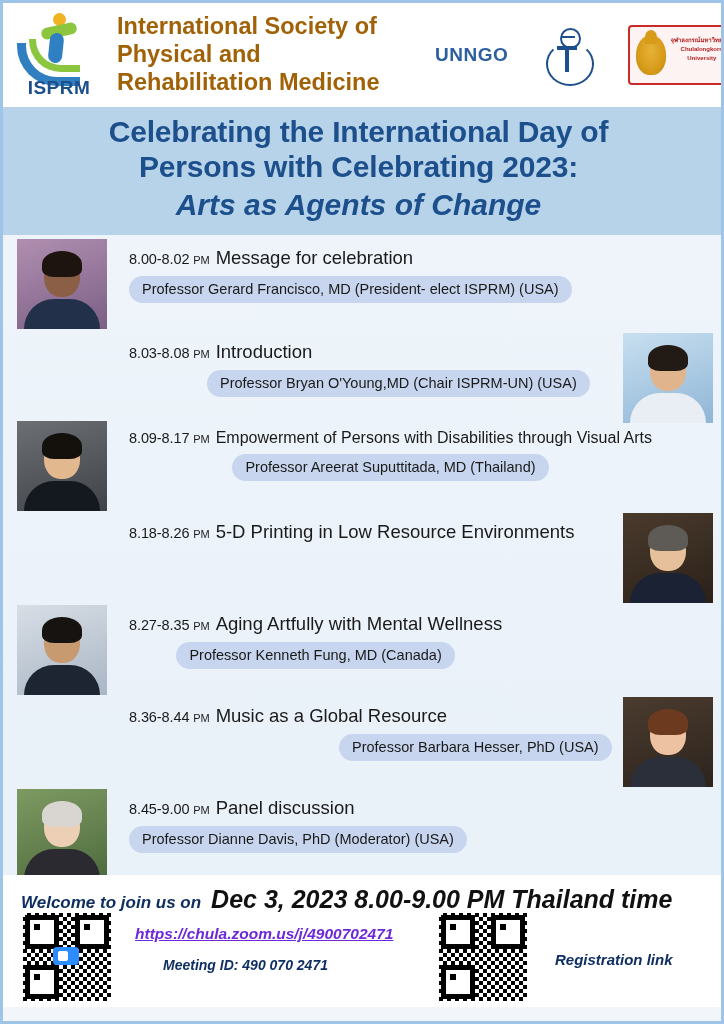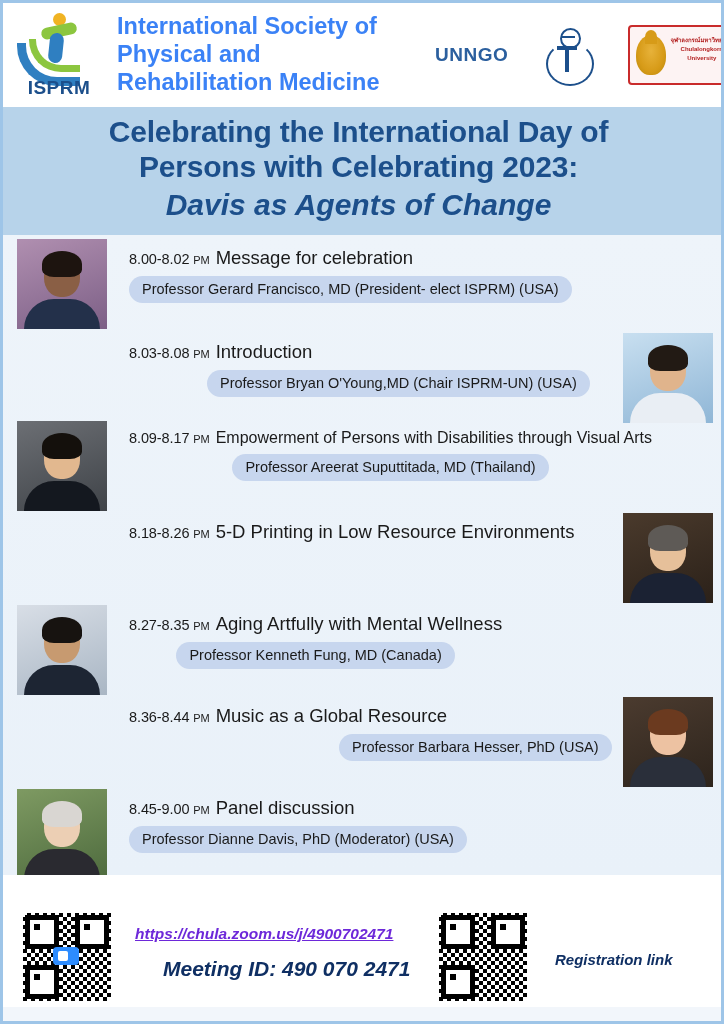--- a/index.html
+++ b/index.html
@@ -105,21 +105,21 @@
     width: 92px;
     text-align: center;
     font-size: 19px;
     font-weight: bold;
     color: #1c4f8b;
     letter-spacing: 0.5px;
   }
 
   .society-name {
     margin-left: 12px;
-    color: #3b82f6;
+    color: #a16207;
     font-size: 23.5px;
     font-weight: bold;
     line-height: 1.18;
     max-width: 290px;
     flex: 0 0 auto;
   }
 
   .unngo {
     margin-left: 28px;
     color: #2b5f9e;
@@ -424,21 +424,21 @@
     font-size: 15.5px;
     font-weight: bold;
     color: #6d28d9;
     text-decoration: underline;
     font-style: italic;
   }
   .meeting-id {
     position: absolute;
     left: 160px;
     top: 80px;
-    font-size: 21px;
+    font-size: 14px;
     font-weight: bold;
     color: #0f2f63;
     font-style: italic;
   }
   .reg-link {
     position: absolute;
     left: 552px;
     top: 74px;
     font-size: 15px;
     font-weight: bold;
@@ -476,21 +476,21 @@
 
     <div class="chula-logo">
       <div class="emblem"></div>
       <div class="th-text">จุฬาลงกรณ์มหาวิทยาลัย Chulalongkorn University</div>
     </div>
   </div>
 
   <div class="title-band">
     <div class="title-main">Celebrating the International Day of</div>
     <div class="title-main">Persons with Celebrating 2023:</div>
-    <div class="title-sub">Davis as Agents of Change</div>
+    <div class="title-sub">Arts as Agents of Change</div>
   </div>
 
   <div class="agenda">
 
     <div class="row" style="top:4px;">
       <div class="photo left">
         <div class="bg" style="background:linear-gradient(160deg,#b08fb0 0%,#7c5f86 100%);"></div>
         <div class="shoulders" style="background:#23304a;"></div>
         <div class="head" style="background:#8a5f45;"></div>
         <div class="hair" style="background:#1d140f;"></div>
@@ -600,20 +600,24 @@
         </div>
         <div class="speaker-wrap">
           <span class="speaker">Professor Dianne Davis, PhD (Moderator) (USA)</span>
         </div>
       </div>
     </div>
 
   </div>
 
   <div class="footer">
+    <div class="welcome-line">
+      <span class="welcome-text">Welcome to join us on</span>
+      <span class="datetime-text">Dec 3, 2023 8.00-9.00 PM Thailand time</span>
+    </div>
 
     <div class="qr qr-left">
       <div class="finder f1"></div>
       <div class="finder f2"></div>
       <div class="finder f3"></div>
       <div class="zoom-badge"></div>
     </div>
 
     <a class="zoom-link" href="#">https://chula.zoom.us/j/4900702471</a>
     <div class="meeting-id">Meeting ID: 490 070 2471</div>

